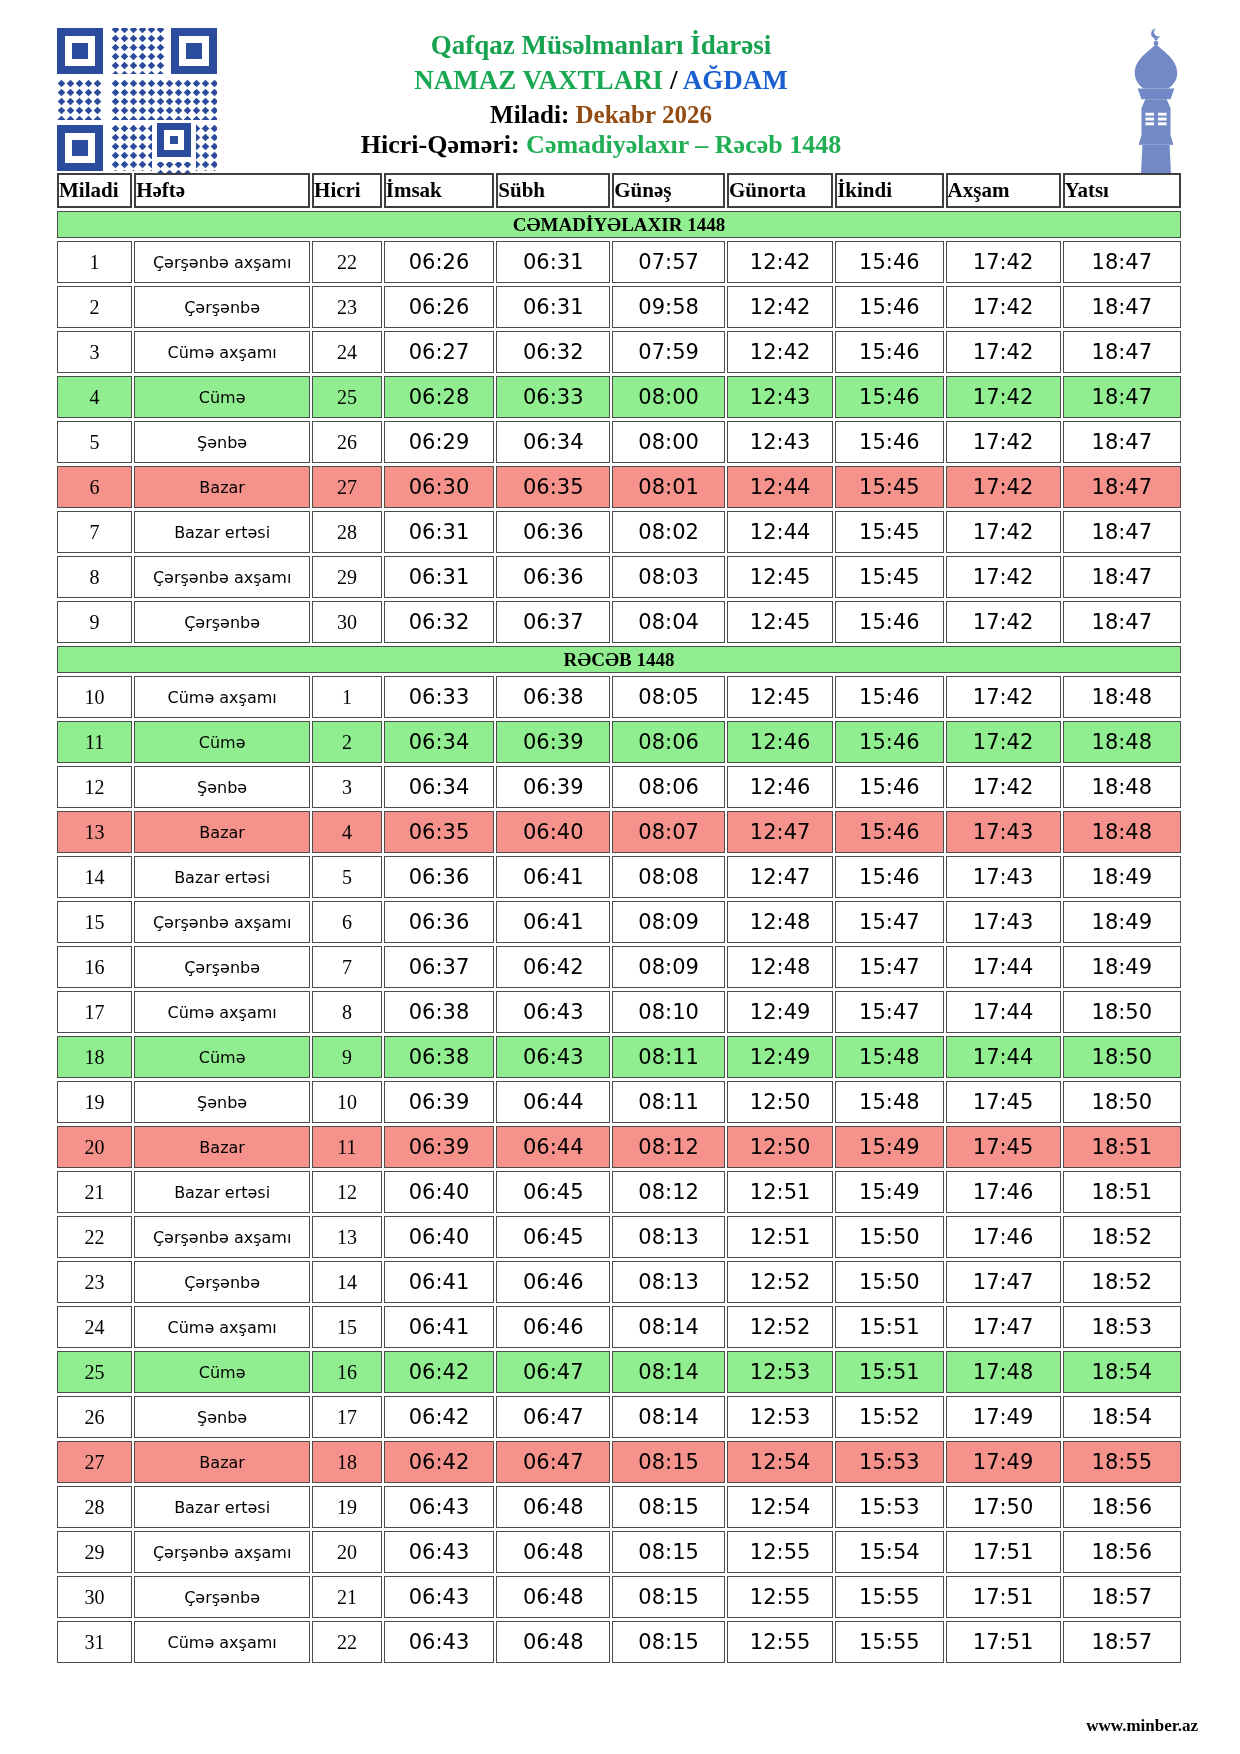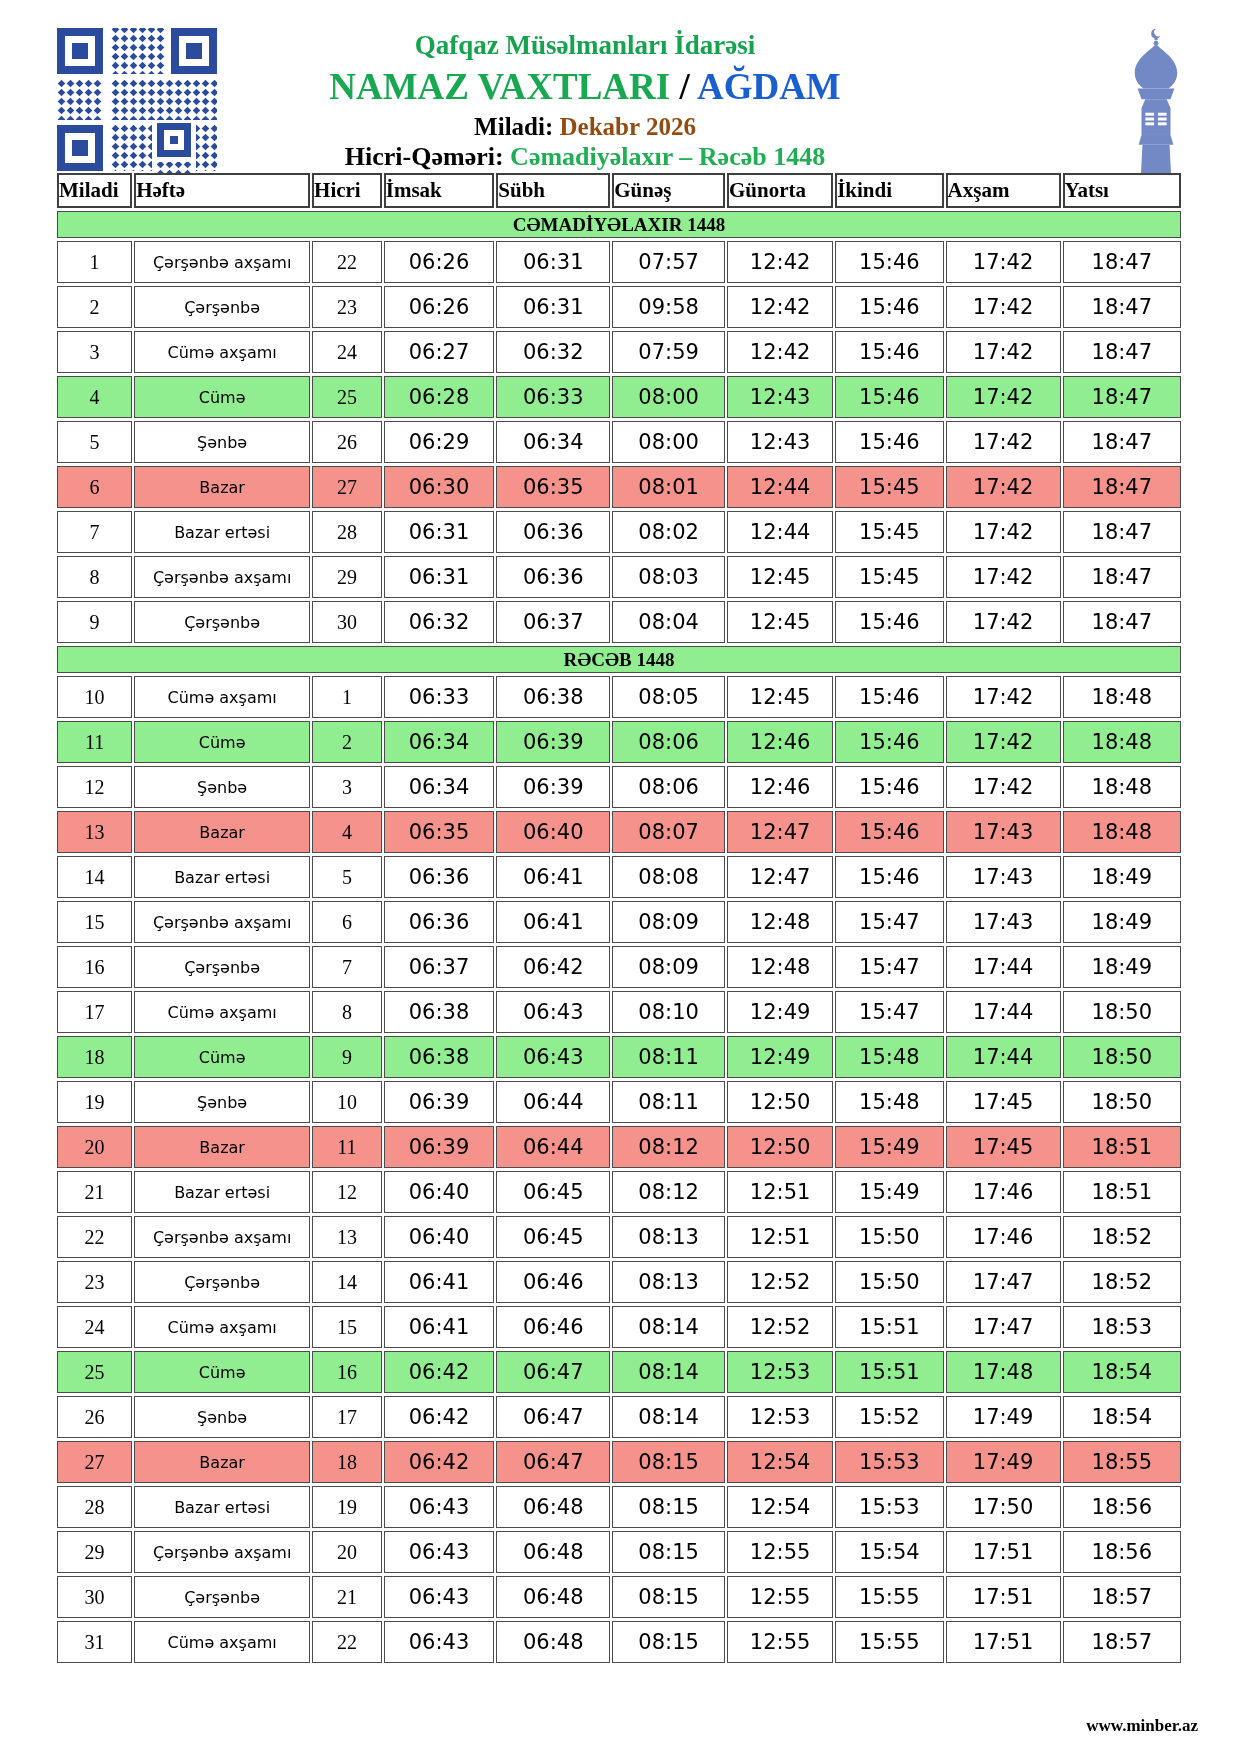--- a/index.html
+++ b/index.html
@@ -1,22 +1,22 @@
 <!DOCTYPE html>
 <html><head>
 <meta charset="utf-8">
 <style>
   html,body{margin:0;padding:0;background:#ffffff;}
   body{width:1240px;height:1754px;font-family:"Liberation Serif",serif;}
   .page{position:relative;width:1240px;height:1754px;overflow:hidden;background:#fff;}
   .qr{position:absolute;left:57px;top:25px;width:160px;height:150px;}
   .minaret{position:absolute;left:1127px;top:26px;width:58px;height:158px;}
-  .titles{position:absolute;left:40px;top:30px;width:1090px;text-align:center;line-height:1.18;}
+  .titles{position:absolute;left:56px;top:30px;width:1090px;text-align:center;line-height:1.18;}
   .t-org{font-size:27px;font-weight:bold;color:#16a24e;}
-  .t-main{font-size:37px;font-weight:bold;margin-top:3px;color:#000;}
+  .t-main{font-size:27px;font-weight:bold;margin-top:3px;color:#000;}
   .t-main .g{color:#17a851;}
   .t-main .b{color:#1a5fd0;}
   .t-mil{font-size:25px;font-weight:bold;margin-top:3px;color:#000;}
   .t-mil .brown{color:#924b10;}
   .t-hij{font-size:26px;font-weight:bold;margin-top:1px;color:#000;}
   .t-hij .g2{color:#1fae53;}
   table.pt{position:absolute;left:55px;top:170px;width:1128px;table-layout:fixed;
     border-collapse:separate;border-spacing:2px 3px;}
   table.pt th{border:2px solid #3f3f3f;font-weight:bold;font-size:21px;height:31px;
     padding:0;text-align:left;background:#fff;color:#000;}

